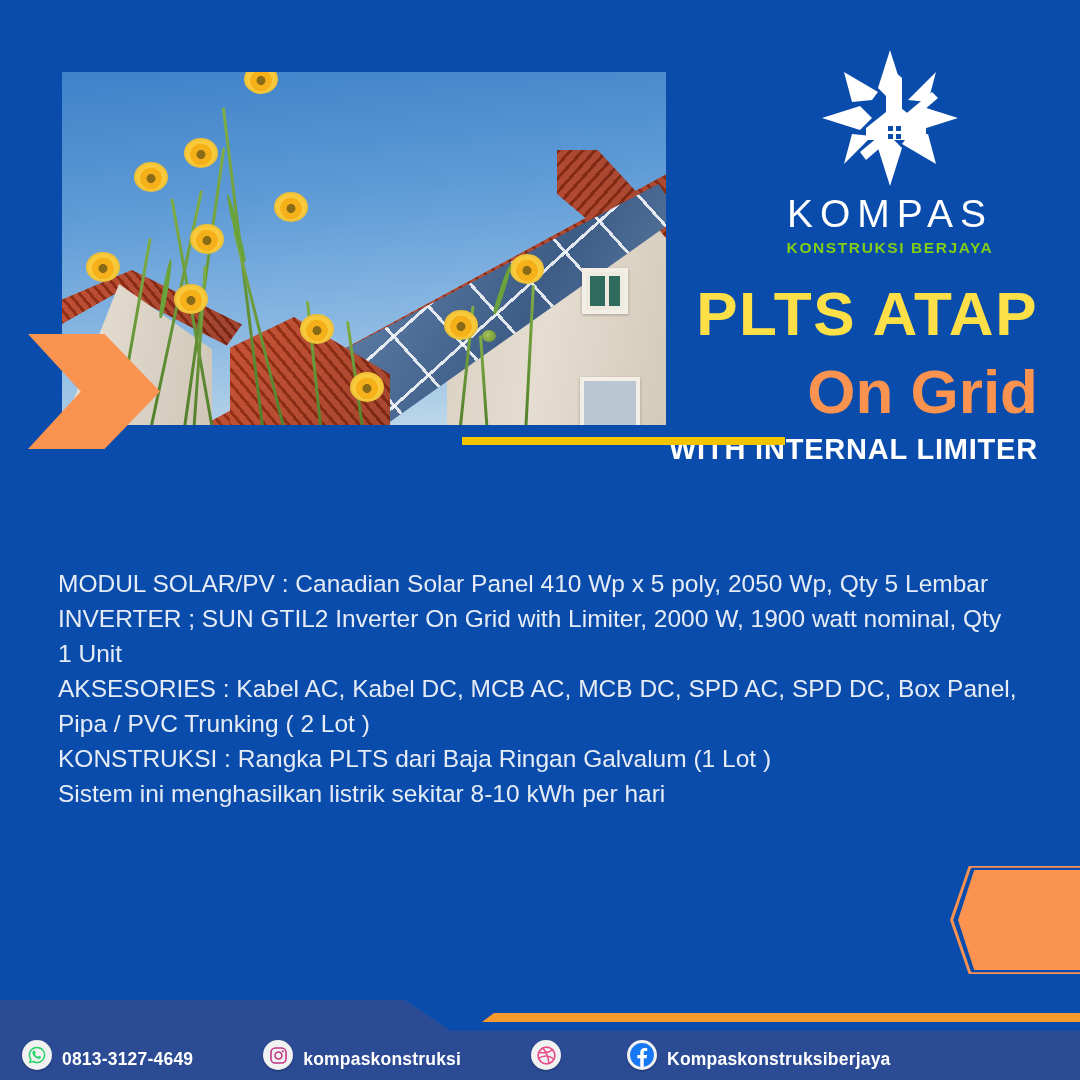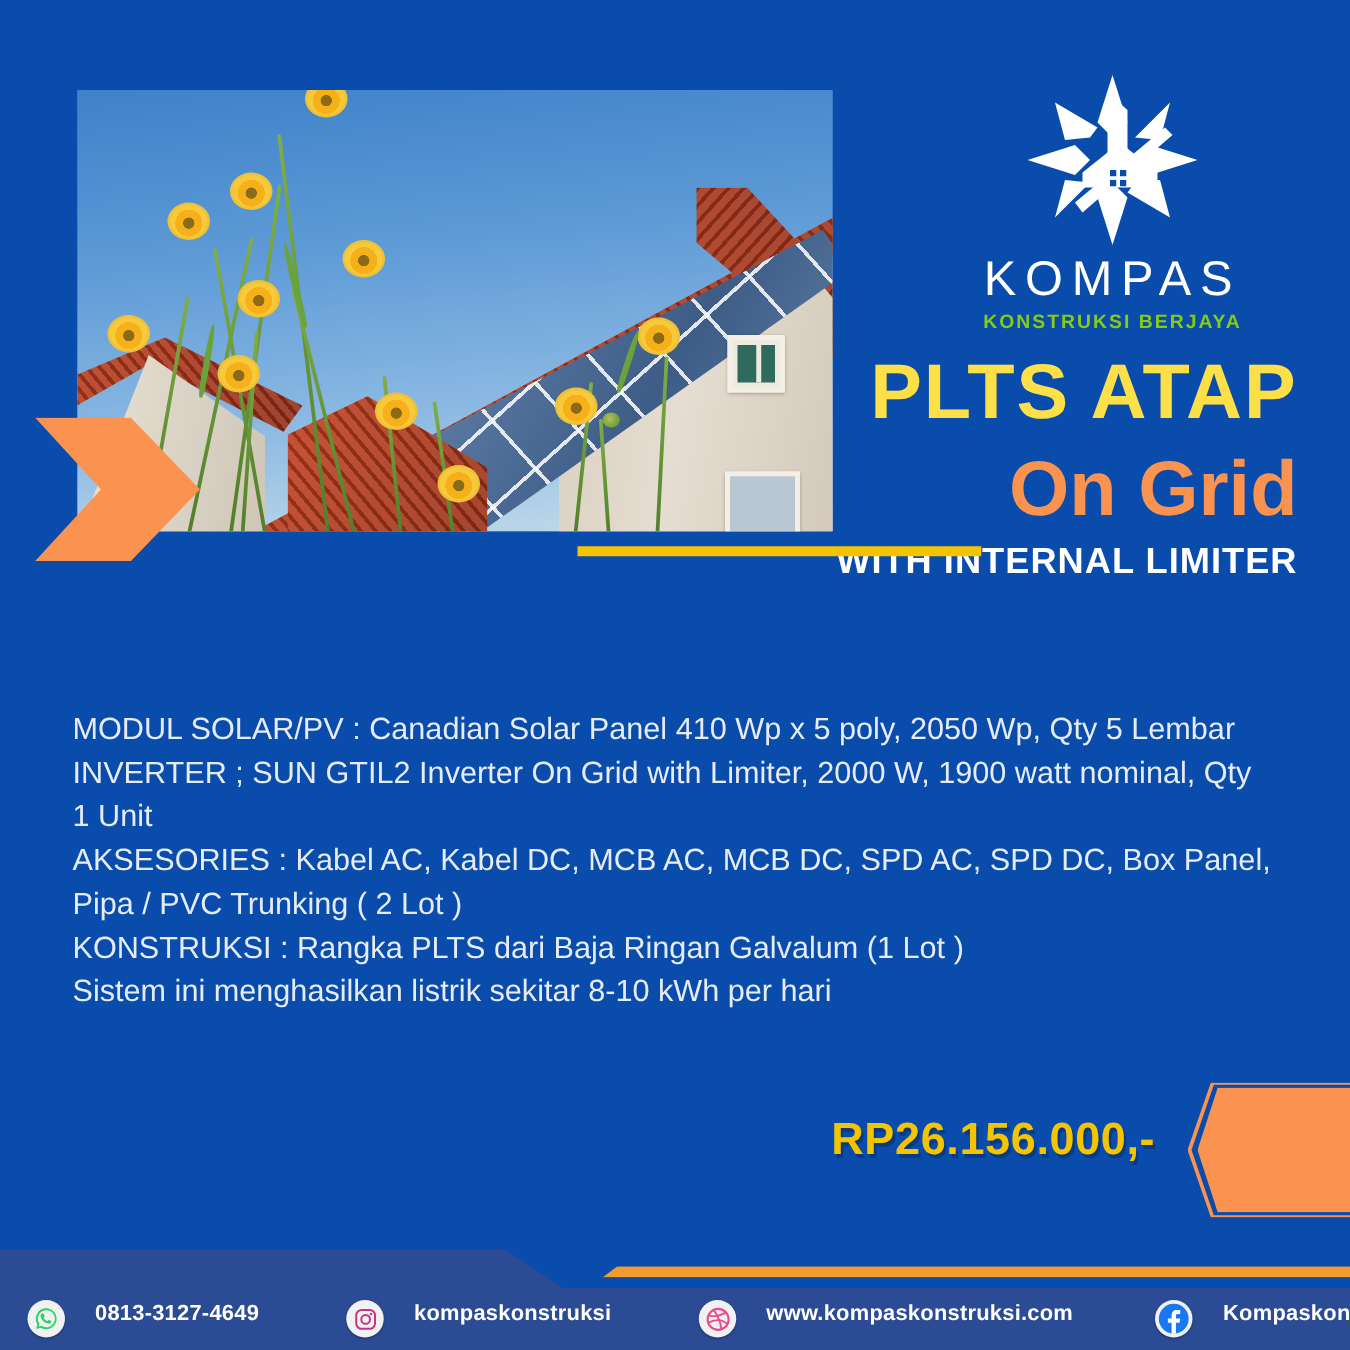--- a/index.html
+++ b/index.html
@@ -115,21 +115,21 @@
   }
 
   
   .chevron {
     position: absolute; left: 28px; top: 334px; width: 132px; height: 115px;
     background: #fa9250;
     clip-path: polygon(0% 0%, 58% 0%, 100% 50%, 58% 100%, 0% 100%, 40% 50%);
   }
 
   
-  .logo { position: absolute; right: 40px; top: 58px; width: 300px; text-align: center; }
+  .logo { position: absolute; right: 40px; top: 48px; width: 300px; text-align: center; }
   .logo svg { display:block; margin: 0 auto; }
   .logo-name {
     color:#fff; font-size: 39px; font-weight: 400; letter-spacing: 7px;
     margin-top: 6px; line-height: 1;
   }
   .logo-sub {
     color:#84cc16; font-size: 15.5px; font-weight: 700; letter-spacing: 1.6px;
     margin-top: 7px; line-height: 1;
   }
 
@@ -193,21 +193,21 @@
   }
   .foot-orange {
     position:absolute; left: 482px; top: 1013px; width: 598px; height: 9px;
     background:#f59a2e;
     clip-path: polygon(2% 0%, 100% 0%, 100% 100%, 0% 100%);
   }
   .foot-items {
     position:absolute; left:0; top: 1030px; width: 1080px; height: 50px;
     display:flex; align-items:center;
   }
-  .fi { display:flex; align-items:flex-start; gap: 24px; color:#ffffff;
+  .fi { display:flex; align-items:flex-end; gap: 10px; color:#ffffff;
         font-size: 17.5px; font-weight: 800; letter-spacing: .2px; white-space:nowrap; }
   .fi .badge {
     width: 30px; height: 30px; border-radius: 50%;
     background: #f1f1f1; display:flex; align-items:center; justify-content:center;
     box-shadow: 0 1px 2px rgba(0,0,0,.3);
     flex: 0 0 auto;
   }
   .fi .badge svg { display:block; }
   .fi-wa { margin-left: 22px; }
   .fi-ig { margin-left: 70px; }
@@ -305,21 +305,20 @@
   <div class="yellow-rule"></div>
 
   <div class="specs">
     <p>MODUL SOLAR/PV : Canadian Solar Panel 410 Wp x 5 poly, 2050 Wp, Qty 5 Lembar</p>
     <p>INVERTER ; SUN GTIL2 Inverter On Grid with Limiter, 2000 W, 1900 watt nominal, Qty 1 Unit</p>
     <p>AKSESORIES : Kabel AC, Kabel DC, MCB AC, MCB DC, SPD AC, SPD DC, Box Panel, Pipa / PVC Trunking ( 2 Lot )</p>
     <p> KONSTRUKSI : Rangka PLTS dari Baja Ringan Galvalum (1 Lot )</p>
     <p>Sistem ini menghasilkan listrik sekitar 8-10 kWh per hari</p>
   </div>
 
-  <div class="price">RP26.156.000,-</div>
   <div class="price-arrow">
     <div class="outline"></div>
     <div class="fill"></div>
   </div>
 
   <div class="foot-shape"></div>
   <div class="foot-orange"></div>
 
   <div class="foot-items">
 
@@ -344,21 +343,20 @@
       <span>kompaskonstruksi</span>
     </div>
 
     <div class="fi fi-web">
       <span class="badge">
         <svg width="21" height="21" viewBox="0 0 24 24" aria-hidden="true">
           <circle cx="12" cy="12" r="9.6" fill="none" stroke="#EA4C89" stroke-width="1.9"></circle>
           <path fill="none" stroke="#EA4C89" stroke-width="1.7" d="M3 8.6c6.2 1 12.2-.2 16.6-3.6M2.9 15.4c5.6-3.9 12.8-3.6 17.6.9M7.4 2.9C11.2 7.5 14.1 13.8 15 21.3"></path>
         </svg>
       </span>
-      <span>www.kompaskonstruksi.com</span>
     </div>
 
     <div class="fi fi-fb">
       <span class="badge">
         <svg width="26" height="26" viewBox="0 0 24 24" aria-hidden="true">
           <circle cx="12" cy="12" r="11" fill="#1877F2"></circle>
           <path fill="#ffffff" d="M13.6 23v-8h2.7l.4-3.1h-3.1V9.9c0-.9.25-1.5 1.55-1.5h1.65V5.6a22 22 0 0 0-2.4-.12c-2.38 0-4 1.45-4 4.12v2.3H7.7V15h2.7v8z"></path>
         </svg>
       </span>
       <span>Kompaskonstruksiberjaya</span>

